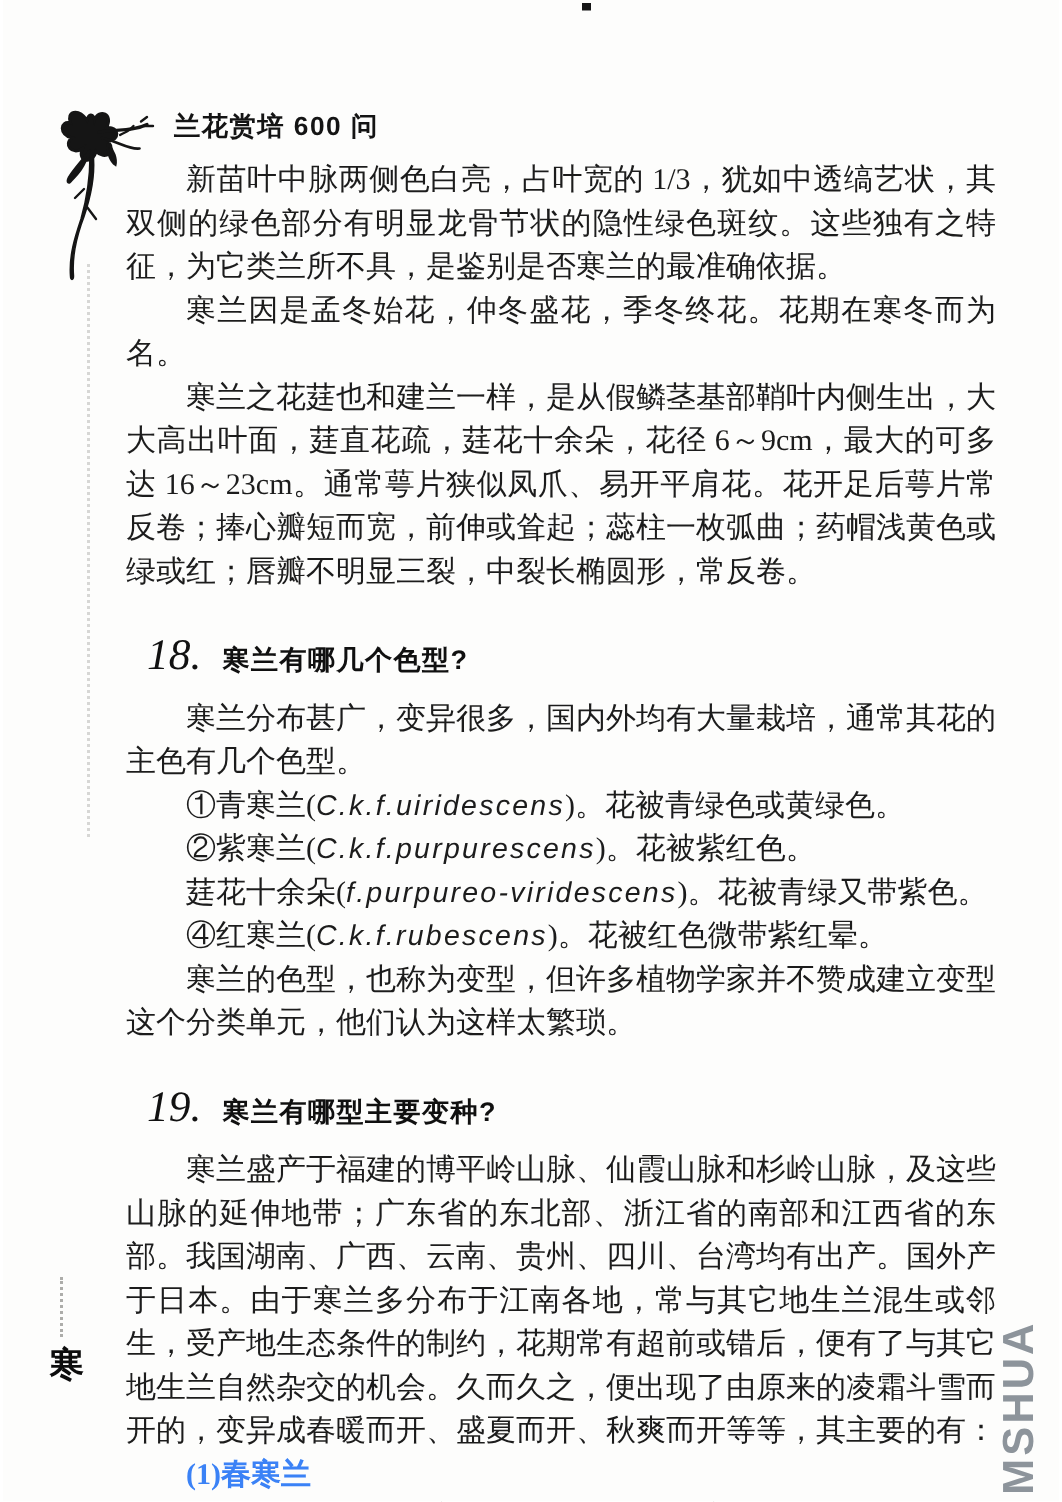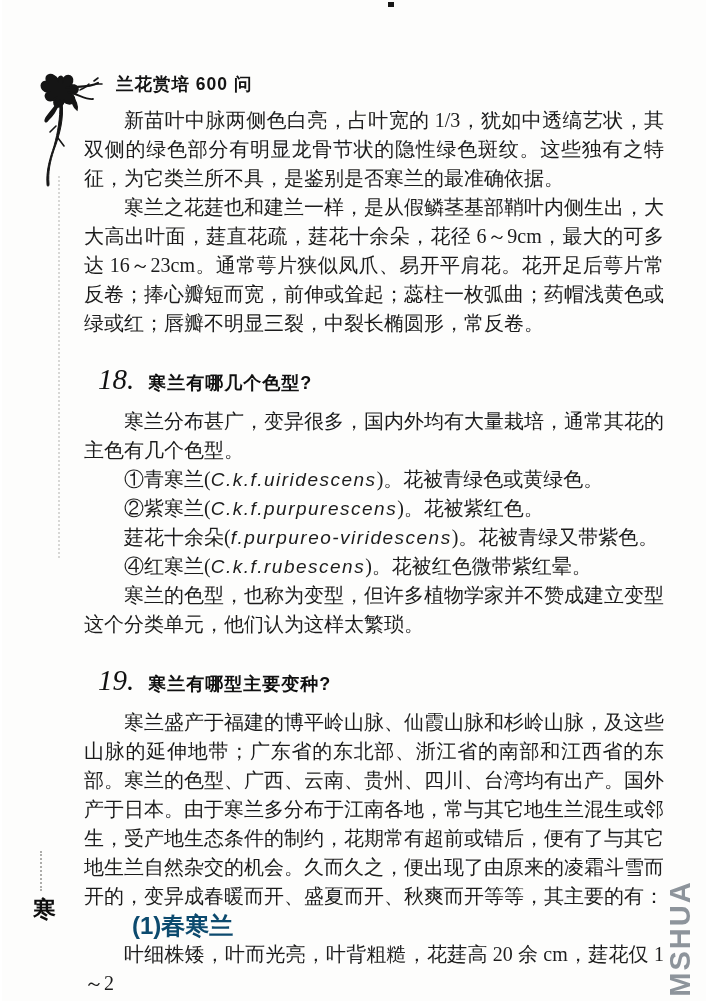--- a/index.html
+++ b/index.html
@@ -52,23 +52,23 @@
   .q-num {
     font-family:"Liberation Serif","DejaVu Serif",serif;
     font-style:italic; font-size:29px; font-weight:500; color:#111;margin-top:12px;
   }
   .q-title {
     font-family:"Liberation Sans","DejaVu Sans",sans-serif;
     font-weight:bold; font-size:18px; margin-left:14px; color:#101010;
     letter-spacing:1px;
   }
   .sub-head {
-    margin:0; font-size:24px; line-height:29px; text-indent:2em;
-    font-family:Liberation Sans, sans-serif;
-    font-weight:bold; color:#0c4a6e;
+    margin:0; font-size:20px; line-height:29px; text-indent:2em;
+    font-family:Liberation Serif, serif;
+    font-weight:bold; color:#3b82f6;
   }
   
   .thumb-tab {
     position:absolute; left:31px; top:894px;
     font-family:"Liberation Sans","DejaVu Sans",sans-serif;
     font-weight:bold; font-size:23px; color:#0d0d0d;
     letter-spacing:0;
   }
   
   .watermark-box {
@@ -105,20 +105,21 @@
   </svg>
 
   <div class="book-header">兰花赏培 600 问</div>
 
   <div class="edge-dots-1"></div>
   <div class="edge-dots-2"></div>
 
   <div class="content">
 
     <p class="body-par">新苗叶中脉两侧色白亮，占叶宽的 1/3，犹如中透缟艺状，其双侧的绿色部分有明显龙骨节状的隐性绿色斑纹。这些独有之特征，为它类兰所不具，是鉴别是否寒兰的最准确依据。</p>
+    <p class="body-par">寒兰因是孟冬始花，仲冬盛花，季冬终花。花期在寒冬而为名。</p>
     <p class="body-par">寒兰之花莛也和建兰一样，是从假鳞茎基部鞘叶内侧生出，大大高出叶面，莛直花疏，莛花十余朵，花径 6～9cm，最大的可多达 16～23cm。通常萼片狭似凤爪、易开平肩花。花开足后萼片常反卷；捧心瓣短而宽，前伸或耸起；蕊柱一枚弧曲；药帽浅黄色或绿或红；唇瓣不明显三裂，中裂长椭圆形，常反卷。</p>
 
     <div class="q-head">
       <span class="q-num">18.</span>
       <span class="q-title">寒兰有哪几个色型?</span>
     </div>
 
     <p class="body-par">寒兰分布甚广，变异很多，国内外均有大量栽培，通常其花的主色有几个色型。</p>
 
     <p class="body-par"><span>①青寒兰(</span><span class="latin">C.k.f.uiridescens</span><span>)。花被青绿色或黄绿色。</span></p>
@@ -126,21 +127,21 @@
     <p class="body-par"><span>莛花十余朵(</span><span class="latin">f.purpureo-viridescens</span><span>)。花被青绿又带紫色。</span></p>
     <p class="body-par"><span>④红寒兰(</span><span class="latin">C.k.f.rubescens</span><span>)。花被红色微带紫红晕。</span></p>
 
     <p class="body-par">寒兰的色型，也称为变型，但许多植物学家并不赞成建立变型这个分类单元，他们认为这样太繁琐。</p>
 
     <div class="q-head">
       <span class="q-num">19.</span>
       <span class="q-title">寒兰有哪型主要变种?</span>
     </div>
 
-    <p class="body-par">寒兰盛产于福建的博平岭山脉、仙霞山脉和杉岭山脉，及这些山脉的延伸地带；广东省的东北部、浙江省的南部和江西省的东部。寒兰的色型、广西、云南、贵州、四川、台湾均有出产。国外产于日本。由于寒兰多分布于江南各地，常与其它地生兰混生或邻生，受产地生态条件的制约，花期常有超前或错后，便有了与其它地生兰自然杂交的机会。久而久之，便出现了由原来的凌霜斗雪而开的，变异成春暖而开、盛夏而开、秋爽而开等等，其主要的有：</p>
+    <p class="body-par">寒兰盛产于福建的博平岭山脉、仙霞山脉和杉岭山脉，及这些山脉的延伸地带；广东省的东北部、浙江省的南部和江西省的东部。我国湖南、广西、云南、贵州、四川、台湾均有出产。国外产于日本。由于寒兰多分布于江南各地，常与其它地生兰混生或邻生，受产地生态条件的制约，花期常有超前或错后，便有了与其它地生兰自然杂交的机会。久而久之，便出现了由原来的凌霜斗雪而开的，变异成春暖而开、盛夏而开、秋爽而开等等，其主要的有：</p>
 
     <p class="sub-head">(1)春寒兰</p>
     <p class="body-par">叶细株矮，叶而光亮，叶背粗糙，花莛高 20 余 cm，莛花仅 1～2</p>
 
   </div>
 
   <div class="thumb-tab">寒</div>
 
   <div class="watermark-box">
     <span>MSHUA</span>

